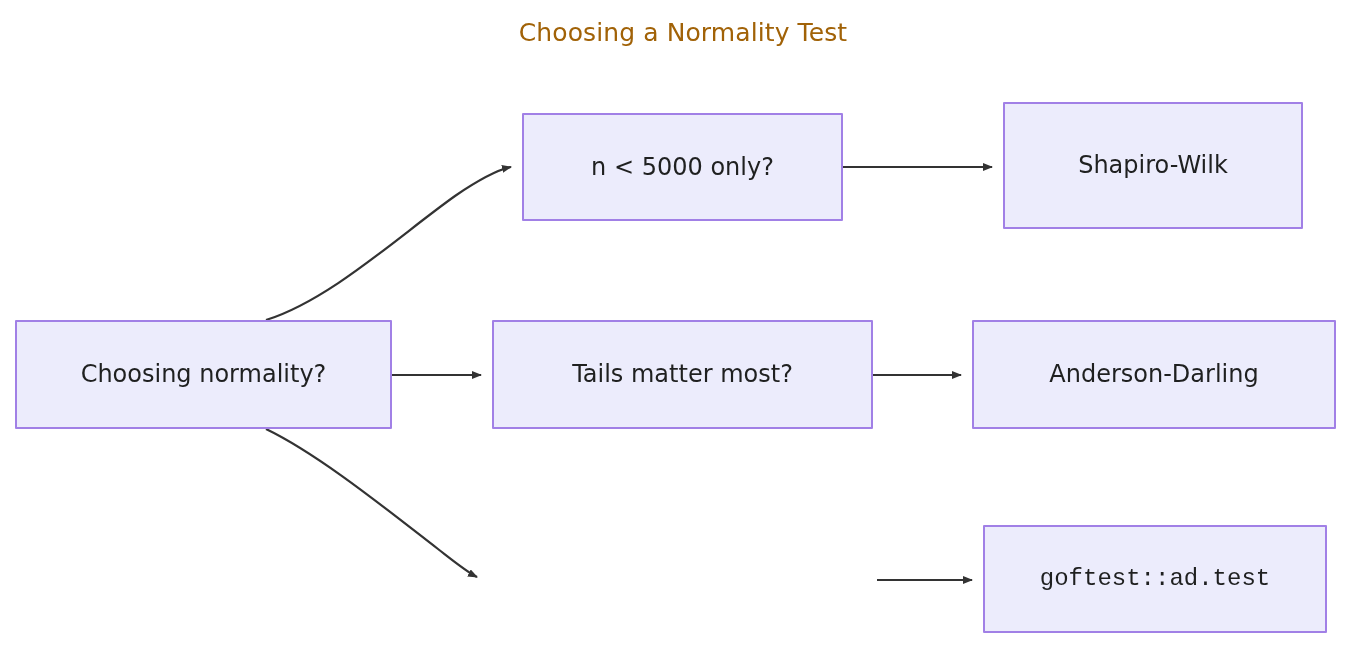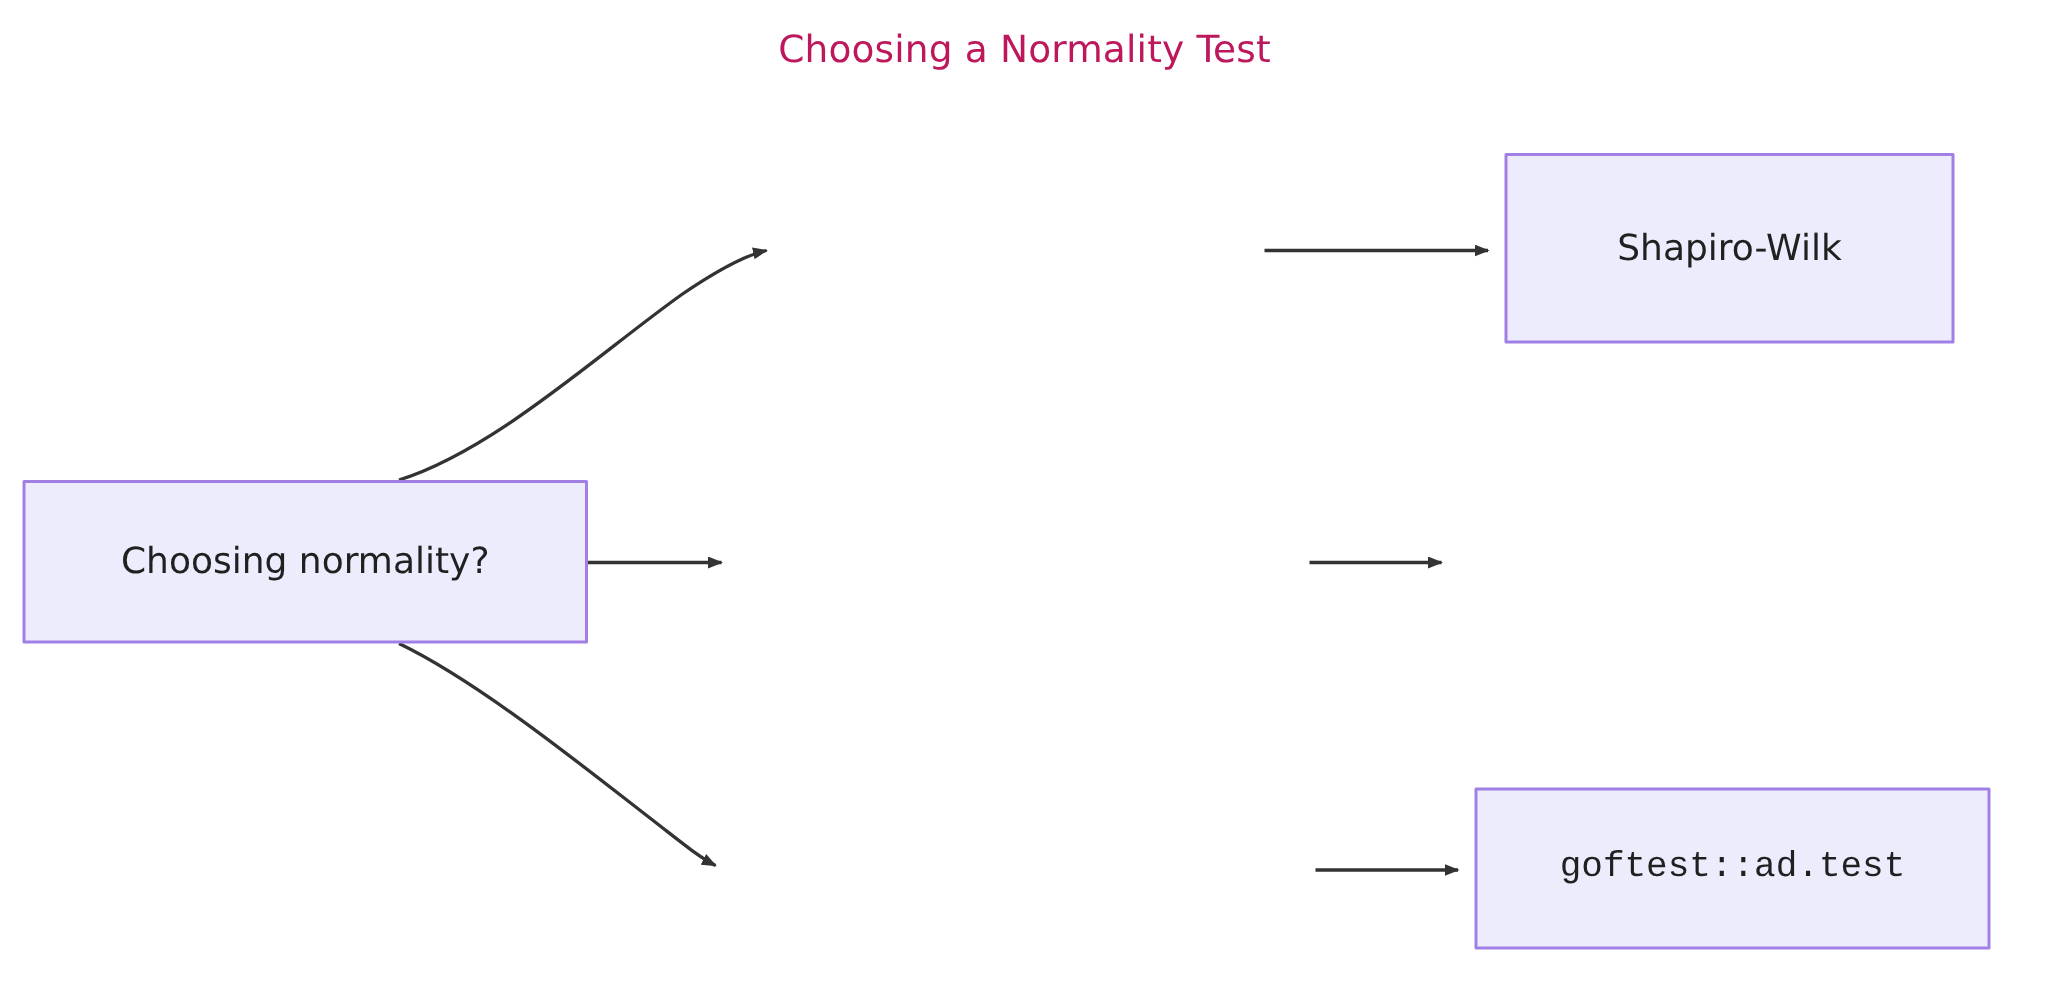--- a/index.html
+++ b/index.html
@@ -25,21 +25,21 @@
     width: 1366px;
     height: 656px;
   }
   .diagram-title {
     position: absolute;
     left: 0;
     right: 0;
     top: 18px;
     text-align: center;
     font-size: 25px;
-    color: #be185d;
+    color: #a16207;
     letter-spacing: 0.1px;
     white-space: nowrap;
   }
   .node {
     position: absolute;
     box-sizing: border-box;
     background: #ececfc;
     border: 2px solid #a180e6;
     border-radius: 1px;
     display: flex;
@@ -92,25 +92,34 @@
 
     <path d="M 873,375 L 961,375" fill="none" stroke="#333333" stroke-width="2.2" marker-end="url(#arrowhead)"></path>
 
     <path d="M 877,580 L 972,580" fill="none" stroke="#333333" stroke-width="2.2" marker-end="url(#arrowhead)"></path>
   </svg>
 
   <div class="node" id="node-root">
     <span class="node-label">Choosing normality?</span>
   </div>
 
+  <div class="node" id="node-small-n">
+    <span class="node-label">n &lt; 5000 only?</span>
+  </div>
 
+  <div class="node" id="node-tails">
+    <span class="node-label">Tails matter most?</span>
+  </div>
 
 
   <div class="node" id="node-shapiro">
     <span class="node-label">Shapiro-Wilk</span>
   </div>
 
+  <div class="node" id="node-anderson">
+    <span class="node-label">Anderson-Darling</span>
+  </div>
 
   <div class="node mono-ish" id="node-goftest">
     <span class="node-label">goftest::ad.test</span>
   </div>
 
 </div>
 
 </body></html>

